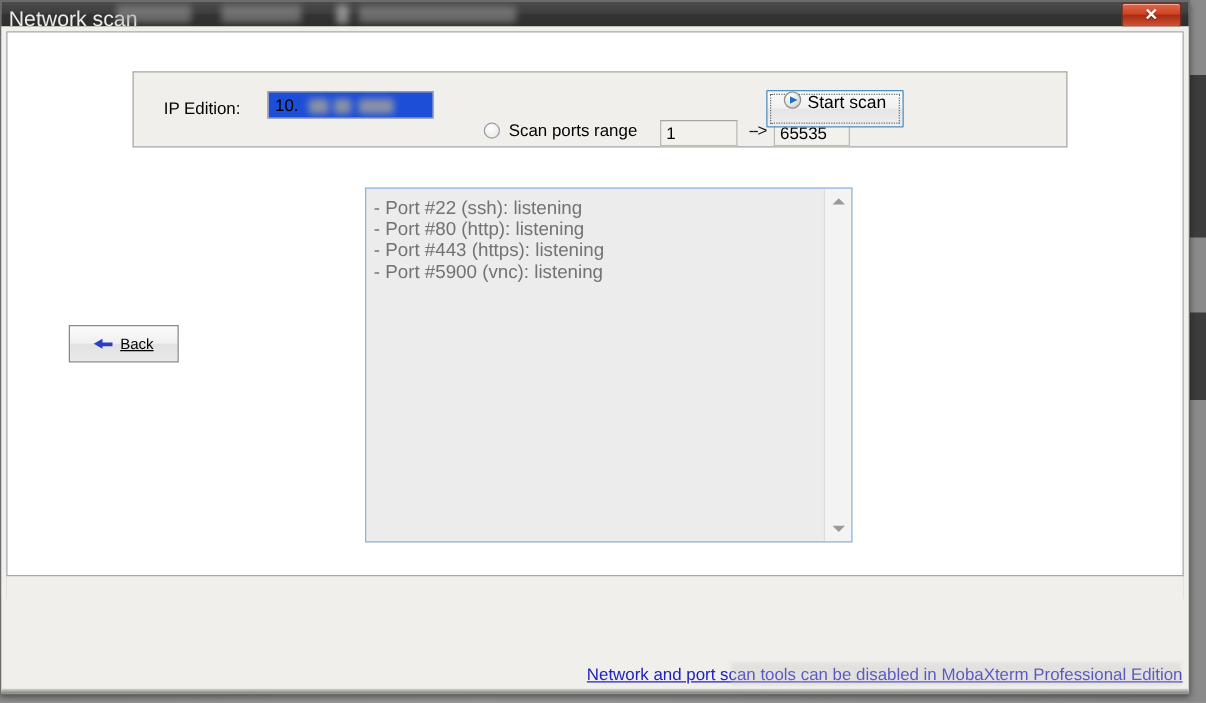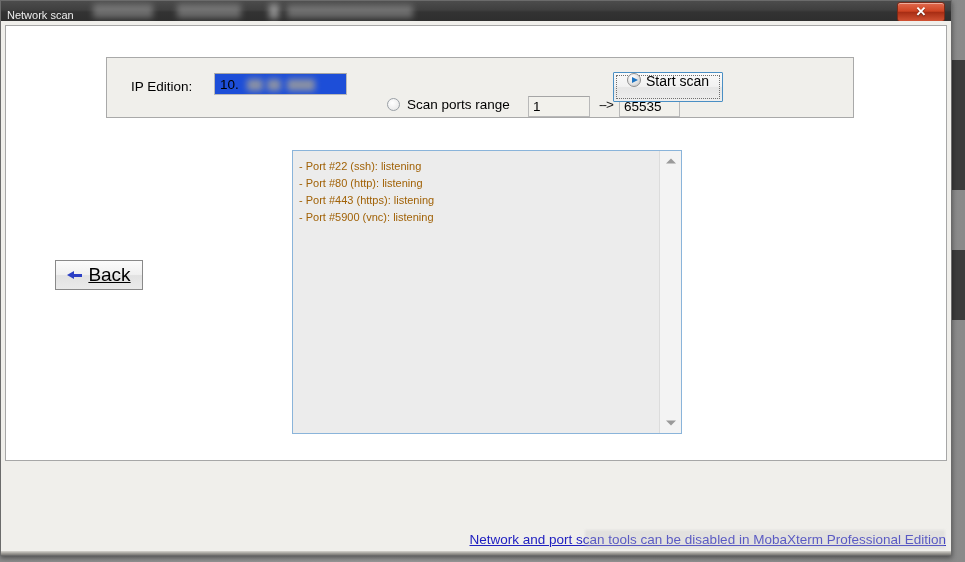--- a/index.html
+++ b/index.html
@@ -44,21 +44,21 @@
   #titlebar {
     position: relative;
     height: 20px;
     background: linear-gradient(to bottom, #4c4c4c 0%, #3f3f3f 45%, #333333 55%, #2e2e2e 100%);
     overflow: hidden;
   }
   #title-text {
     position: absolute;
     left: 6px; top: 6px;
     color: #ececec;
-    font-size: 11px;
+    font-size: 17px;
     line-height: 17px;
     white-space: nowrap;
     text-align: right;
   }
   .blur-block {
     position: absolute;
     background: #9d9d9d;
     filter: blur(3px);
     opacity: 0.55;
     border-radius: 2px;
@@ -233,24 +233,24 @@
     border: 1px solid #8ab4da;
     overflow: hidden;
   }
   #result-list {
     position: absolute;
     left: 0; top: 0;
     right: 22px; bottom: 0;
     padding: 7px 0 0 6px;
   }
   .result-line {
-    font-size: 11px;
+    font-size: 15px;
     line-height: 17px;
     white-space: nowrap;
-    color: #a16207;
+    color: #737373;
   }
   #scrollbar {
     position: absolute;
     right: 0; top: 0;
     width: 21px; bottom: 0;
     background: #f3f3f3;
     border-left: 1px solid #dcdcdc;
   }
   .sb-arrow {
     position: absolute;
@@ -303,21 +303,21 @@
     border-bottom: 4.5px solid transparent;
     border-right: 7px solid #2b3fc4;
   }
   .left-arrow-icon::after {
     content: "";
     position: absolute;
     left: 6px; top: 4px;
     width: 9px; height: 3px;
     background: #2b3fc4;
   }
-  #back-btn .lbl { font-size: 19px; text-decoration: underline; }
+  #back-btn .lbl { font-size: 12px; text-decoration: underline; }
 
   
   #footer {
     position: absolute;
     left: 4px; right: 4px;
     top: 459px;
     height: 89px;
     background: #f0efeb;
   }
   #footer-sep {

